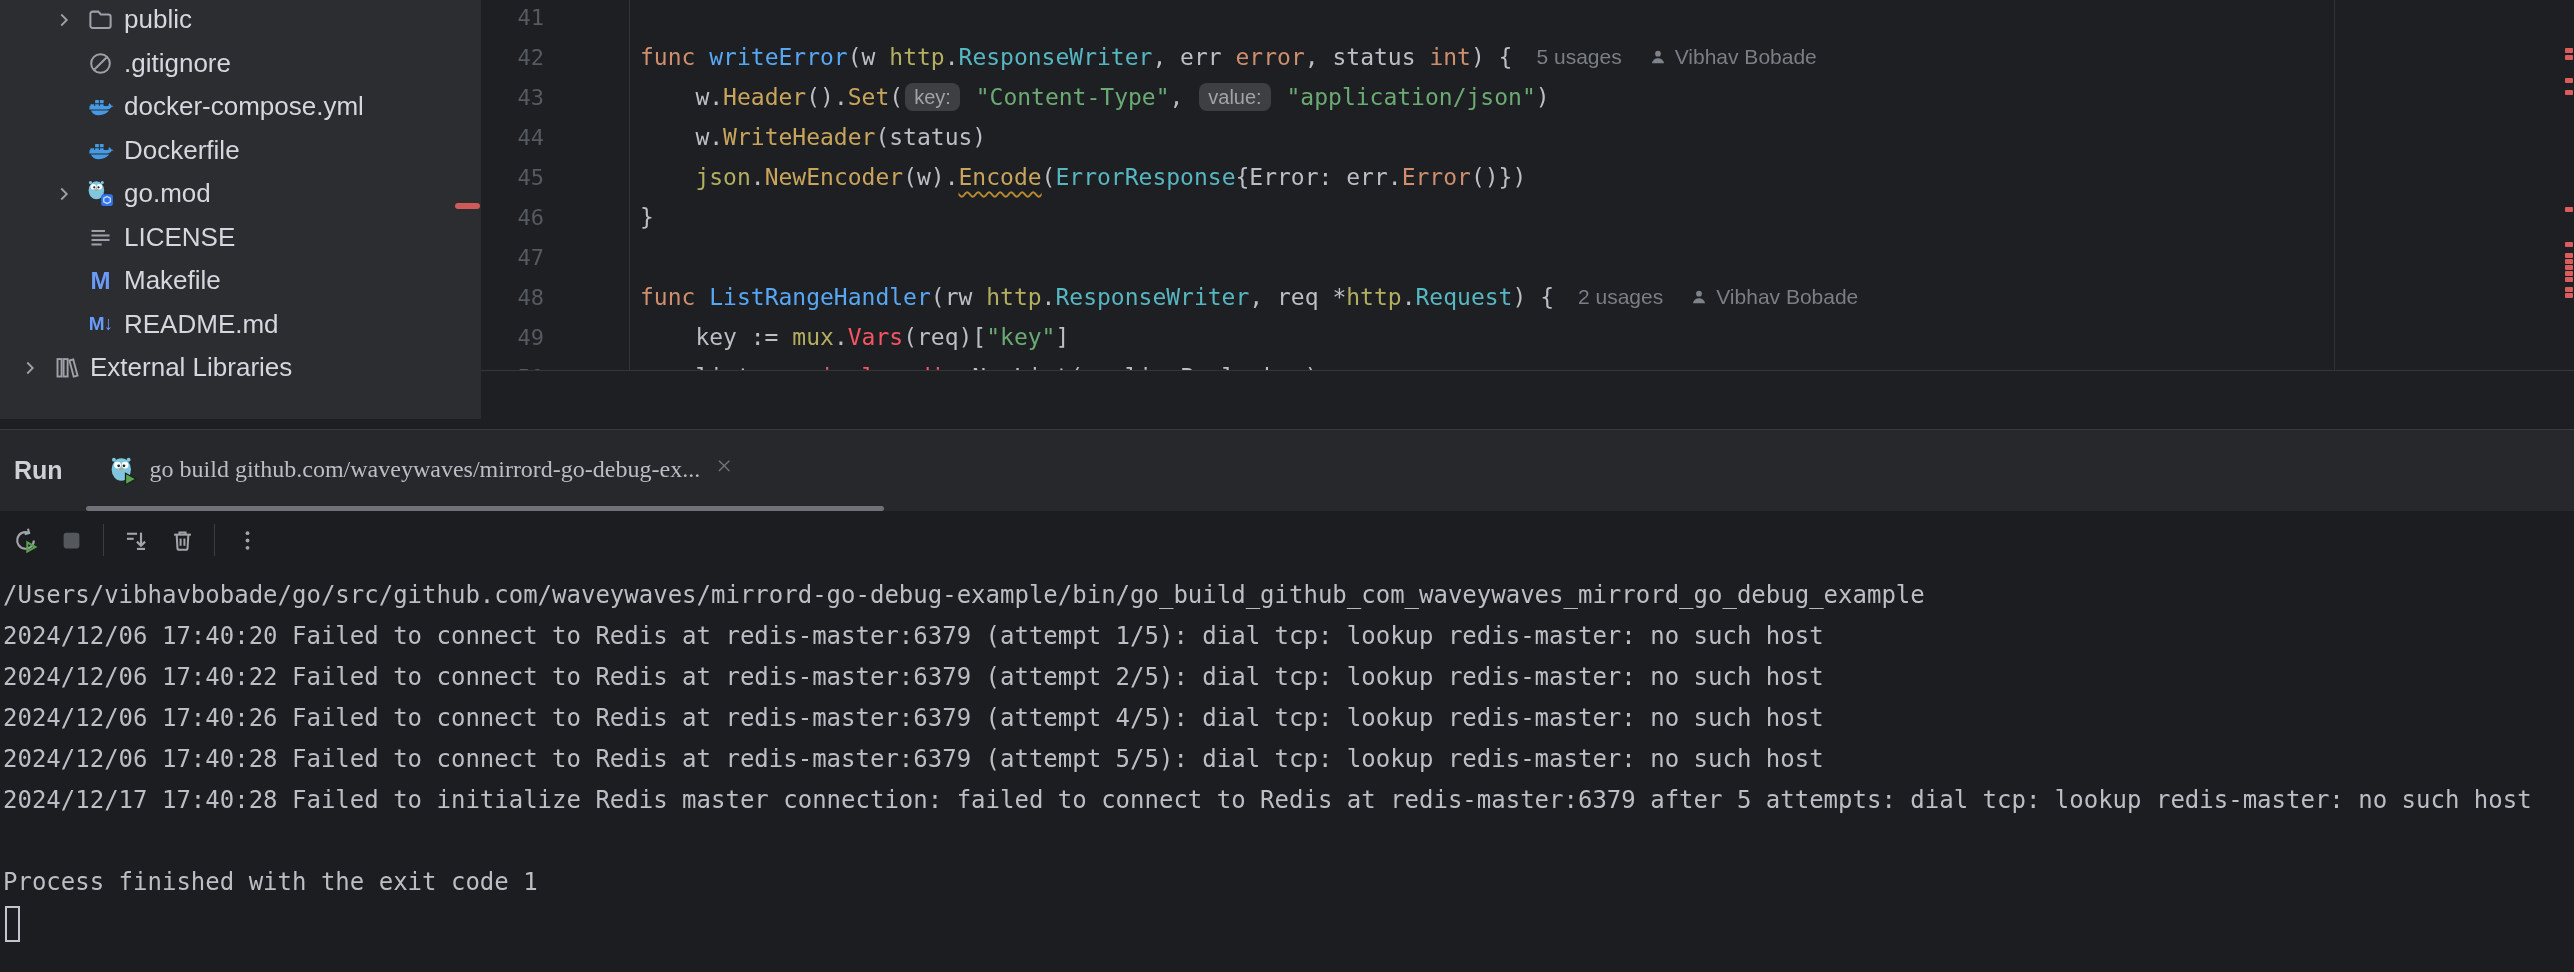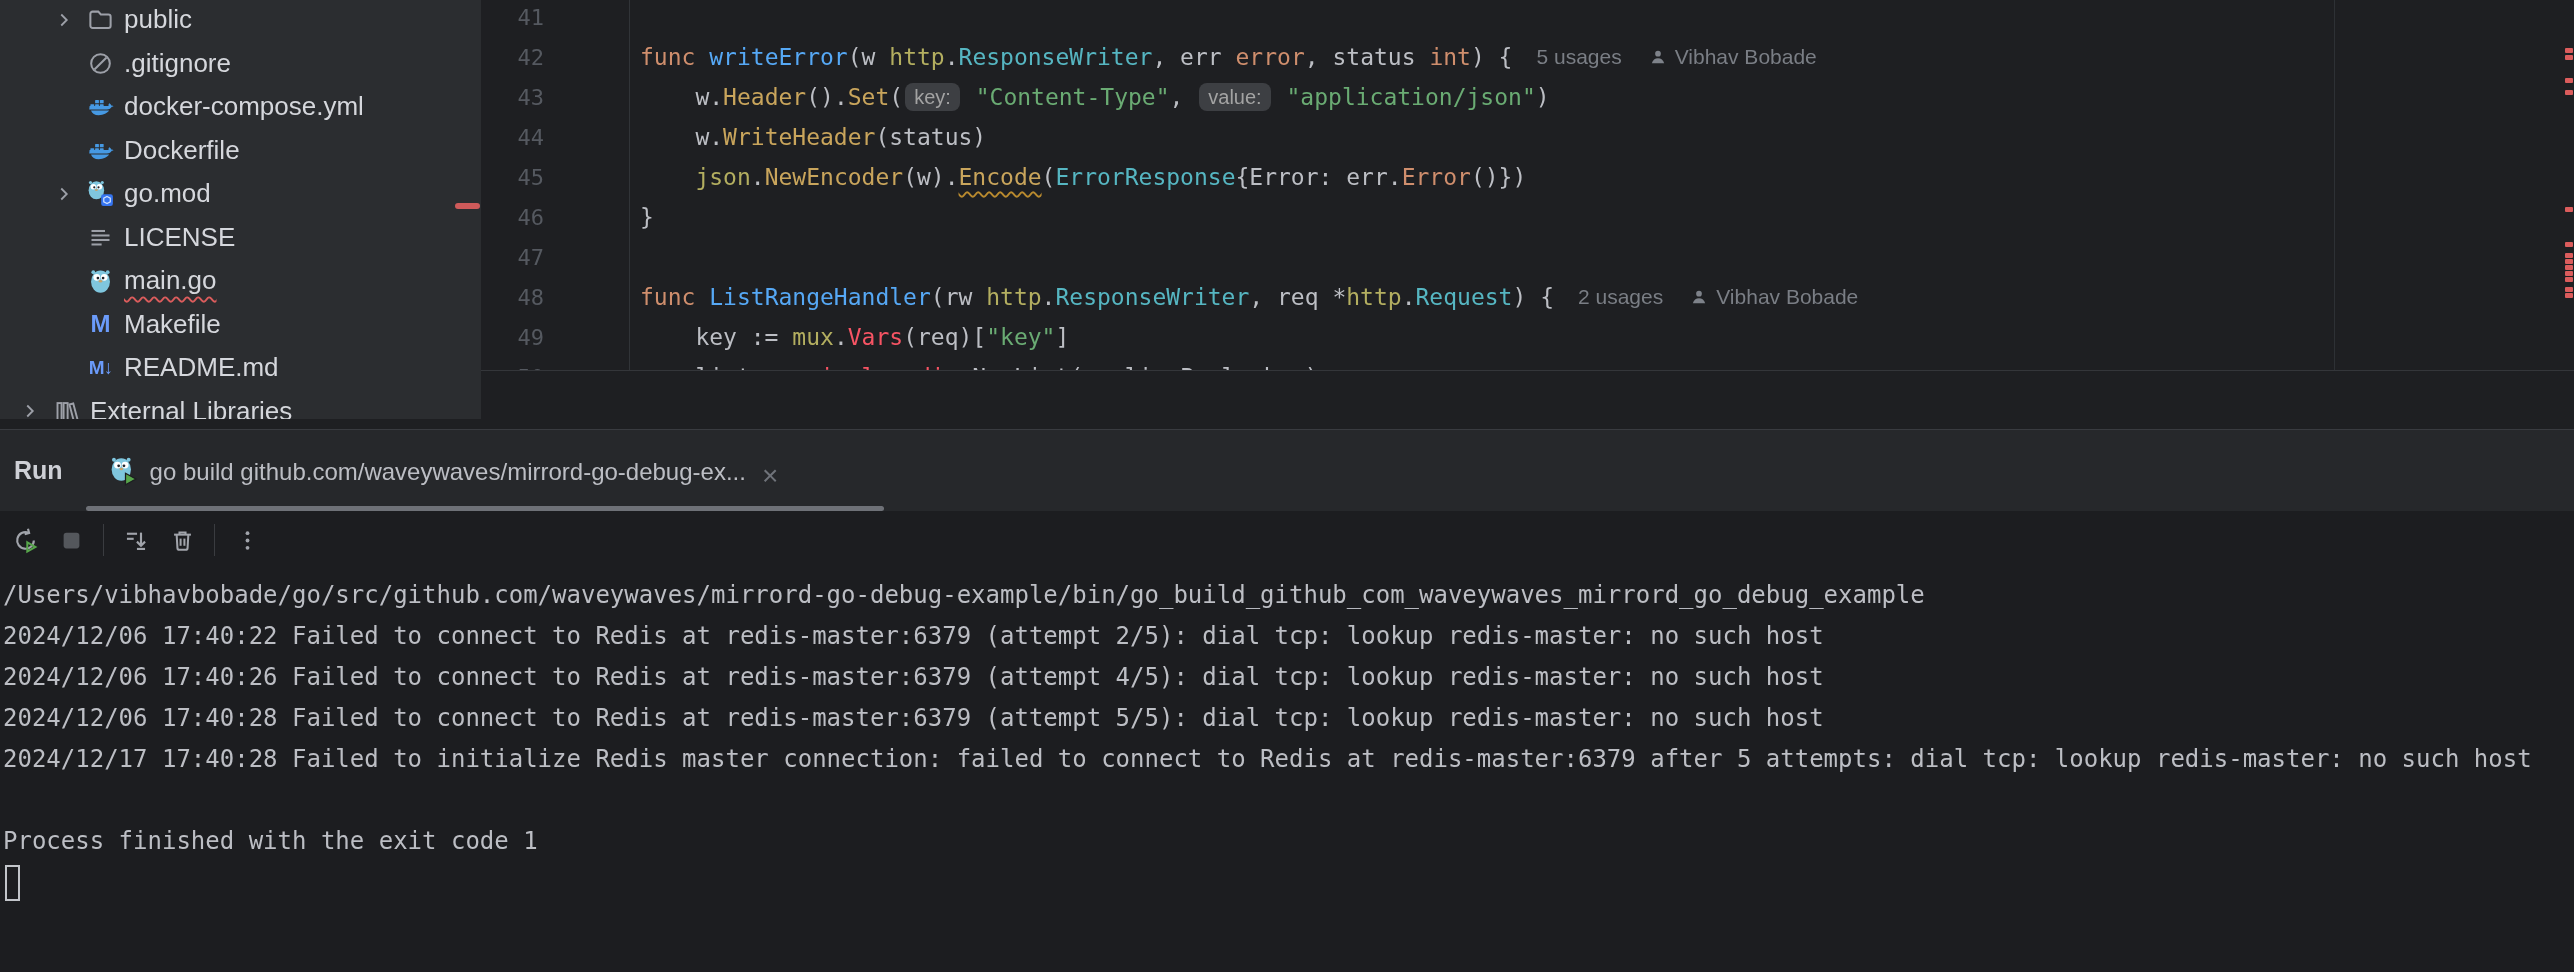--- a/index.html
+++ b/index.html
@@ -41,21 +41,21 @@
   .author{margin-left:7px;color:#7A7E85;font-family:"Liberation Sans",sans-serif;font-size:21px;}
   #margin-guide{position:absolute;left:1853px;top:0;width:1px;height:370px;background:#2e3135;}
   #stripe{position:absolute;right:0;top:0;width:10px;height:370px;}
   .stripe-mark{position:absolute;right:1px;width:8px;height:5px;background:#DB5C5C;border-radius:1px;}
   #editor-bottom{position:absolute;left:481px;top:370px;width:2093px;height:1px;background:#34363A;}
 
   
   #run-panel{position:absolute;left:0;top:429px;width:2574px;height:553px;background:#1C1D20;border-top:1px solid #393B40;box-sizing:border-box;}
   #run-header{position:absolute;left:0;top:0;width:100%;height:81px;background:#26282B;display:flex;align-items:center;padding-left:14px;box-sizing:border-box;}
   #run-title{font-size:25px;font-weight:700;color:#CED0D6;}
-  #run-tab{display:flex;align-items:flex-end;margin-left:46px;cursor:default;}
+  #run-tab{display:flex;align-items:flex-start;margin-left:46px;cursor:default;font-family:Liberation Serif, serif;}
   #run-tab .tab-ico{width:30px;height:30px;margin-right:11px;display:flex;}
   #run-tab .tab-ico svg{width:30px;height:30px;}
   #tab-title{font-size:24px;color:#BCBEC4;white-space:nowrap;}
   #tab-close{margin-left:16px;color:#6F737A;font-size:28px;line-height:20px;}
   #tab-underline{position:absolute;left:86px;top:76px;width:798px;height:5px;background:#6E7177;border-radius:3px;}
   #run-toolbar{position:absolute;left:0;top:81px;width:100%;height:58px;display:flex;align-items:center;padding-left:2px;box-sizing:border-box;}
   .tb-btn{width:46px;height:44px;display:flex;align-items:center;justify-content:center;}
   .tb-btn svg{width:27px;height:27px;}
   .tb-sep{width:1px;height:32px;background:#3A3C40;margin:0 9px;}
 
@@ -160,38 +160,20 @@
             <svg viewBox="0 0 24 24" xmlns="http://www.w3.org/2000/svg">
               <g stroke="#9DA0A8" stroke-width="1.8" fill="none">
                 <path d="M4 6.2h12"></path>
                 <path d="M4 10.2h16"></path>
                 <path d="M4 14.2h16"></path>
                 <path d="M4 18.2h9"></path>
               </g>
             </svg>
           </span>
           <span>LICENSE</span>
-        </div>
-        <div class="tree-row" style="padding-left: 53px;">
-          <span class="chev"></span>
-          <span class="tree-ico">
-            <svg viewBox="0 0 24 24" xmlns="http://www.w3.org/2000/svg">
-              <g transform="translate(0,0) scale(1)">
-                <circle cx="5.6" cy="4.6" r="1.7" fill="#7FC6DE"></circle>
-                <circle cx="18.4" cy="4.6" r="1.7" fill="#7FC6DE"></circle>
-                <ellipse cx="12" cy="13" rx="8.4" ry="9.8" fill="#7FC6DE"></ellipse>
-                <circle cx="8.7" cy="9.2" r="3" fill="#ffffff"></circle>
-                <circle cx="15.3" cy="9.2" r="3" fill="#ffffff"></circle>
-                <circle cx="9.7" cy="9.8" r="1.2" fill="#22242a"></circle>
-                <circle cx="14.3" cy="9.8" r="1.2" fill="#22242a"></circle>
-                <ellipse cx="12" cy="12.7" rx="1.6" ry="1.1" fill="#C8A269"></ellipse>
-              </g>
-            </svg>
-          </span>
-          <span class="err-label">main.go</span>
         </div>
         <div class="tree-row" style="padding-left: 53px;">
           <span class="chev"></span>
           <span class="tree-ico">
             <span class="icon-m">M</span>
           </span>
           <span>Makefile</span>
         </div>
         <div class="tree-row" style="padding-left: 53px;">
           <span class="chev"></span>
@@ -331,20 +313,21 @@
             <g fill="#A1A4AB">
               <circle cx="12" cy="5.5" r="1.7"></circle>
               <circle cx="12" cy="12" r="1.7"></circle>
               <circle cx="12" cy="18.5" r="1.7"></circle>
             </g>
           </svg>
         </div>
       </div>
     <div id="console">
         <div class="con-line">/Users/vibhavbobade/go/src/github.com/waveywaves/mirrord-go-debug-example/bin/go_build_github_com_waveywaves_mirrord_go_debug_example</div>
+        <div class="con-line">2024/12/06 17:40:20 Failed to connect to Redis at redis-master:6379 (attempt 1/5): dial tcp: lookup redis-master: no such host</div>
         <div class="con-line">2024/12/06 17:40:22 Failed to connect to Redis at redis-master:6379 (attempt 2/5): dial tcp: lookup redis-master: no such host</div>
         <div class="con-line">2024/12/06 17:40:26 Failed to connect to Redis at redis-master:6379 (attempt 4/5): dial tcp: lookup redis-master: no such host</div>
         <div class="con-line">2024/12/06 17:40:28 Failed to connect to Redis at redis-master:6379 (attempt 5/5): dial tcp: lookup redis-master: no such host</div>
         <div class="con-line">2024/12/17 17:40:28 Failed to initialize Redis master connection: failed to connect to Redis at redis-master:6379 after 5 attempts: dial tcp: lookup redis-master: no such host</div>
         <div class="con-line"></div>
         <div class="con-line">Process finished with the exit code 1</div>
         <div id="cursor"></div>
       </div>
   </div>
 

